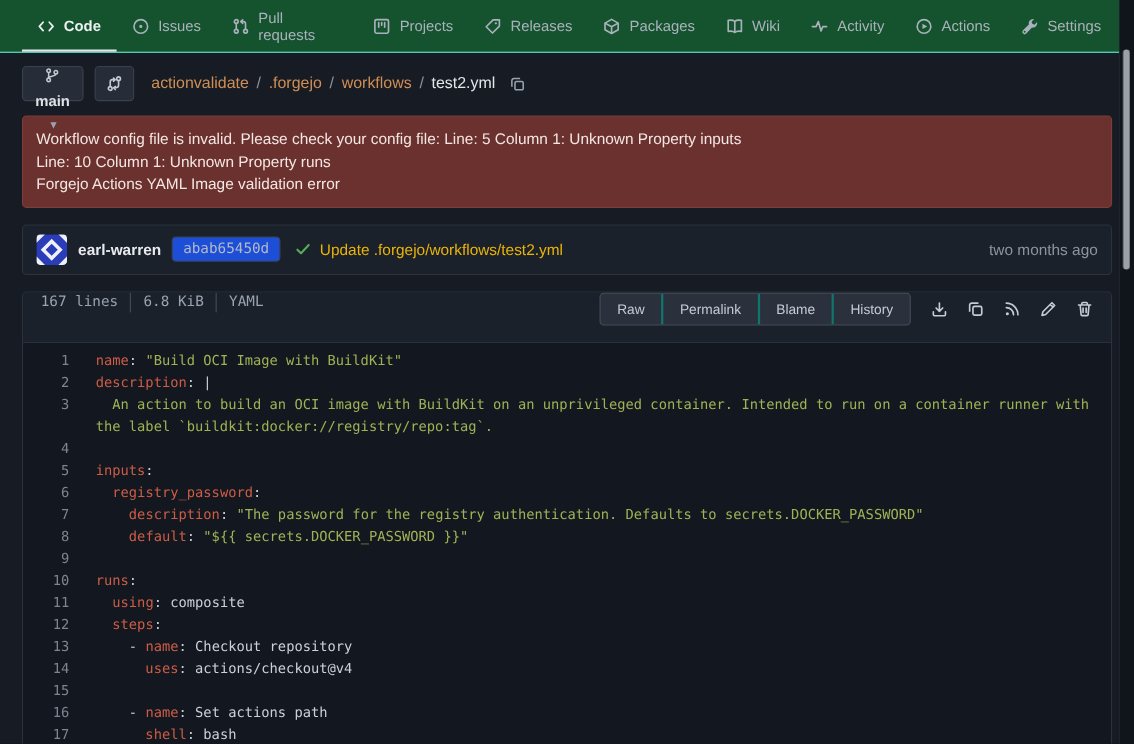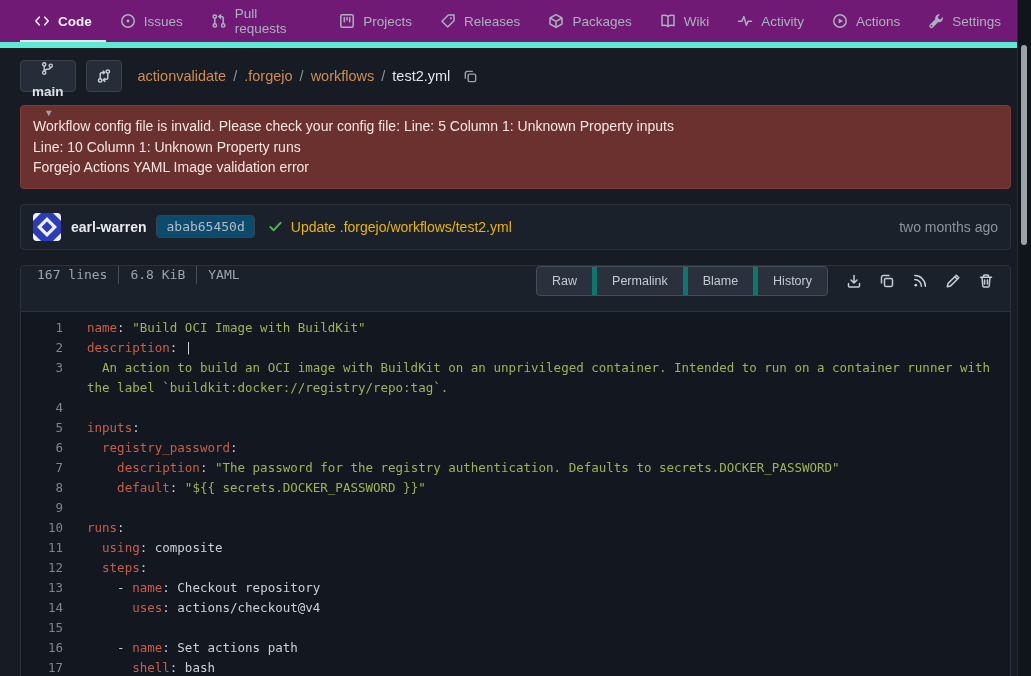--- a/index.html
+++ b/index.html
@@ -7,21 +7,21 @@
   body {
     background:#161b24;
     font-family:"Liberation Sans", sans-serif;
     color:#c9d1d9;
     position:relative;
   }
   svg { display:block; }
 
   
   .topnav {
-    height:48px; background:#701a75; border-bottom:6px solid #5eead4;
+    height:48px; background:#14532d; border-bottom:1px solid #5eead4;
     display:flex; align-items:stretch; padding:0 16px 0 20px;
   }
   .nav-item {
     display:flex; align-items:center; gap:8px; padding:0 14px;
     font-size:13.5px; color:#a9b2bc; cursor:pointer;
     border-bottom:2px solid transparent; border-top:2px solid transparent;
   }
   .nav-item svg { width:16px; height:16px; }
   .nav-item.active { color:#edf0f3; font-weight:700; border-bottom-color:#e3e6ea; }
   .nav-spacer { flex:1; }
@@ -53,21 +53,21 @@
 
   
   .commit-box {
     margin:15px 20px 0; background:#1b212b; border:1px solid #2b323d;
     border-radius:4px; padding:8px 12px; display:flex; align-items:center;
   }
   .avatar { width:28px; height:28px; border-radius:4px; overflow:hidden; flex-shrink:0; cursor:pointer; }
   .commit-author { margin-left:10px; font-size:14px; font-weight:700; color:#e8ebee; cursor:pointer;text-align:right; }
   .hash-badge {
     margin-left:10px; font-family:"DejaVu Sans Mono", monospace; font-size:13px;
-    color:#b3bac3; background:#0c4a6e; border:1px solid #3a424d; border-radius:4px;
+    color:#b3bac3; background:#1d4ed8; border:1px solid #3a424d; border-radius:4px;
     padding:3px 9px; cursor:pointer;
   }
   .commit-check { margin-left:13px; color:#57ab5a; }
   .commit-check svg { width:15px; height:15px; }
   .commit-msg { margin-left:8px; font-size:14px; color:#eab308; cursor:pointer; }
   .commit-time { margin-left:auto; font-size:14px; color:#8b949e; }
 
   
   .file-box { margin:15px 20px 0; border:1px solid #2b323d; border-radius:4px 4px 0 0; overflow:hidden; }
   .file-header {
@@ -76,21 +76,21 @@
   }
   .file-meta {
     display:flex; align-items:center; font-family:"DejaVu Sans Mono", monospace;
     font-size:13px; color:#9aa3ae;
   }
   .meta-div { width:1px; height:18px; background:#454d58; margin:0 11px; }
   .file-actions { margin-left:auto; display:flex; align-items:center; }
   .seg-group { display:flex; border:1px solid #454d59; border-radius:4px; overflow:hidden; background:#2a313c; }
   .seg-btn {
     padding:7px 15px; font-size:12.5px; color:#c4cbd3; background:transparent;
-    border:none; border-left:5px solid #0f766e; cursor:pointer;
+    border:none; border-left:2px solid #0f766e; cursor:pointer;
     font-family:"Liberation Sans", sans-serif;
   }
   .seg-btn:first-child { border-left:none; }
   .icon-row { display:flex; align-items:center; gap:17px; margin-left:18px; margin-right:4px; }
   .icon-btn { color:#c6ccd4; cursor:pointer; }
   .icon-btn svg { width:16px; height:16px; }
 
   
   .code-area { background:#131720; padding-top:6px; min-height:360px; }
   .code-line { display:flex; font-family:"DejaVu Sans Mono", monospace; font-size:12.5px; line-height:20px; }

